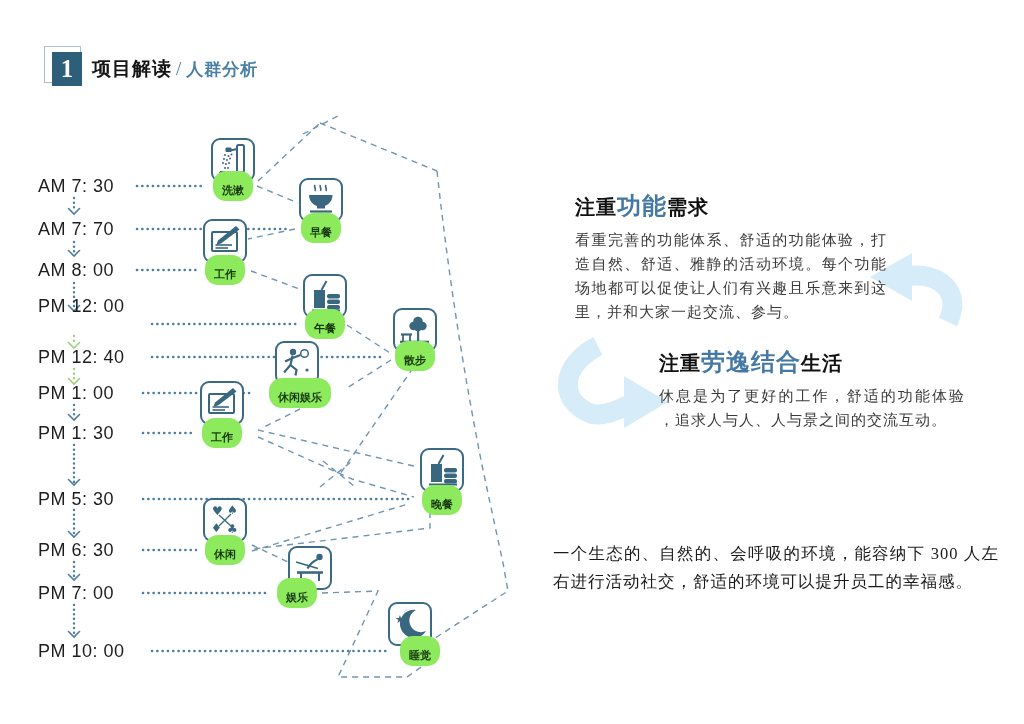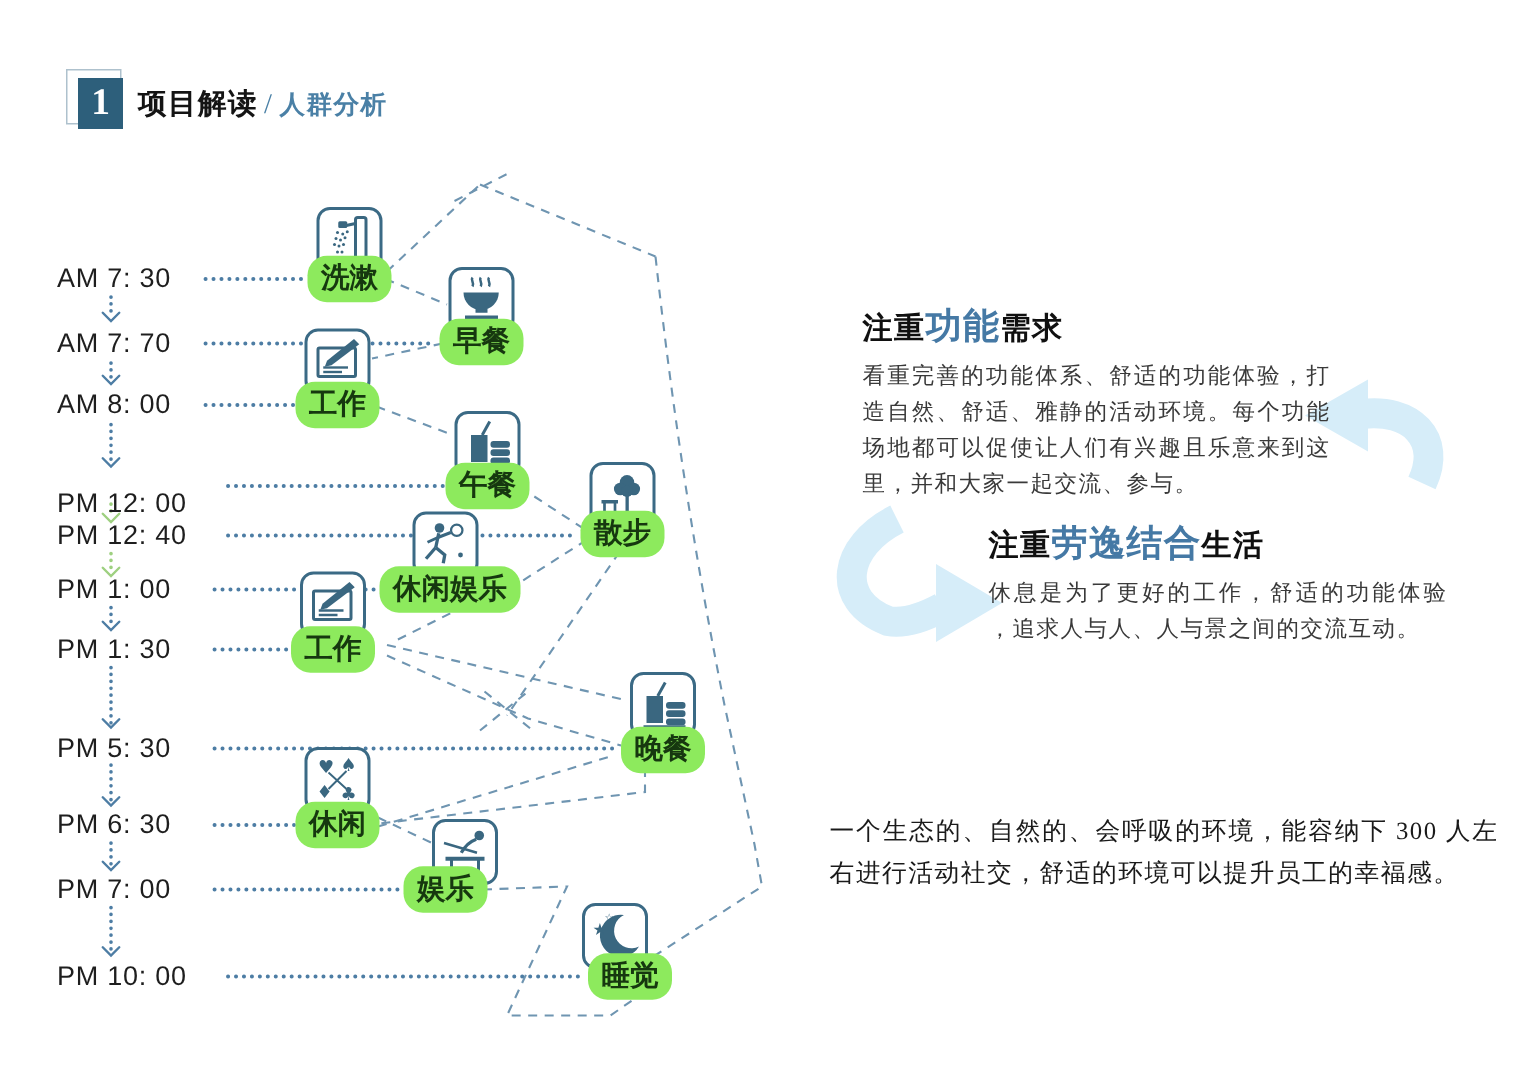--- a/index.html
+++ b/index.html
@@ -19,21 +19,21 @@
   .page-title .sub{color:#4a80a6;font-size:17px;}
 
   
   .time{position:absolute;font-size:18px;color:#1e1e1e;letter-spacing:.5px;white-space:nowrap;
         transform:translateY(-50%);}
   .icon-box{position:absolute;width:44px;height:44px;box-sizing:border-box;
             border:2.5px solid #3b6a85;border-radius:9px;background:#fff;
             display:flex;align-items:center;justify-content:center;
             transform:translate(-50%,-50%);}
   .pill{position:absolute;transform:translate(-50%,-50%);background:#8dea5d;border-radius:13px;
-        padding:2px 9px 3px;font-family:"Liberation Serif",serif;font-size:19px;font-weight:bold;
+        padding:12px 9px 3px;font-family:"Liberation Serif",serif;font-size:11px;font-weight:bold;
         color:#16380f;white-space:nowrap;}
 
   
   .note{position:absolute;}
   .note-title{font-family:"Liberation Serif",serif;font-weight:bold;font-size:20px;color:#101010;
               letter-spacing:1px;white-space:nowrap;}
   .note-title .hl{color:#4579a5;font-size:24px;}
   .note-body{font-family:"Liberation Serif",serif;font-size:15px;line-height:24px;color:#3a3a3a;
              text-align:justify;margin:6px 0 0;letter-spacing:1px;}
   .summary{position:absolute;left:553px;top:511px;width:446px;font-family:"Liberation Serif",serif;
@@ -118,21 +118,21 @@
 
   <div class="ghost-box"></div>
   <div class="num-box">1</div>
   <div class="page-title">
     <span>项目解读</span><span class="sep">/</span><span class="sub">人群分析</span>
   </div>
 
   <div class="time" style="left:38px;top:186px">AM 7: 30</div>
   <div class="time" style="left:38px;top:229px">AM 7: 70</div>
   <div class="time" style="left:38px;top:270px">AM 8: 00</div>
-  <div class="time" style="left:38px;top:336px">PM 12: 00</div>
+  <div class="time" style="left:38px;top:306px">PM 12: 00</div>
   <div class="time" style="left:38px;top:357px">PM 12: 40</div>
   <div class="time" style="left:38px;top:393px">PM 1: 00</div>
   <div class="time" style="left:38px;top:433px">PM 1: 30</div>
   <div class="time" style="left:38px;top:499px">PM 5: 30</div>
   <div class="time" style="left:38px;top:550px">PM 6: 30</div>
   <div class="time" style="left:38px;top:593px">PM 7: 00</div>
   <div class="time" style="left:38px;top:651px">PM 10: 00</div>
 
   <div class="icon-box" style="left:233px;top:160px">
     <svg class="glyph" width="38" height="38" viewBox="0 0 38 38">
@@ -268,21 +268,21 @@
 
   <svg class="blue-arrow" style="left:862px;top:243px" width="115" height="95">
     <path d="M86 79 C100 49 78 29 46 33" fill="none" stroke="#d6edf9" stroke-width="20"></path>
     <polygon points="8,34 50,10 50,58" fill="#d6edf9"></polygon>
   </svg>
   <svg class="blue-arrow" style="left:548px;top:336px" width="130" height="100">
     <path d="M50 10 C14 28 8 64 44 78 C55 80 67 76 80 69" fill="none" stroke="#d6edf9" stroke-width="20"></path>
     <polygon points="76,40 76,92 120,66" fill="#d6edf9"></polygon>
   </svg>
 
-  <div class="note" style="left:575px;top:201px;width:312px">
+  <div class="note" style="left:575px;top:190px;width:312px">
     <div class="note-title">
       <span>注重</span><span class="hl">功能</span><span>需求</span>
     </div>
     <p class="note-body">看重完善的功能体系、舒适的功能体验，打造自然、舒适、雅静的活动环境。每个功能场地都可以促使让人们有兴趣且乐意来到这里，并和大家一起交流、参与。</p>
   </div>
 
   <div class="note" style="left:659px;top:346px;width:306px">
     <div class="note-title">
       <span>注重</span><span class="hl">劳逸结合</span><span>生活</span>
     </div>

